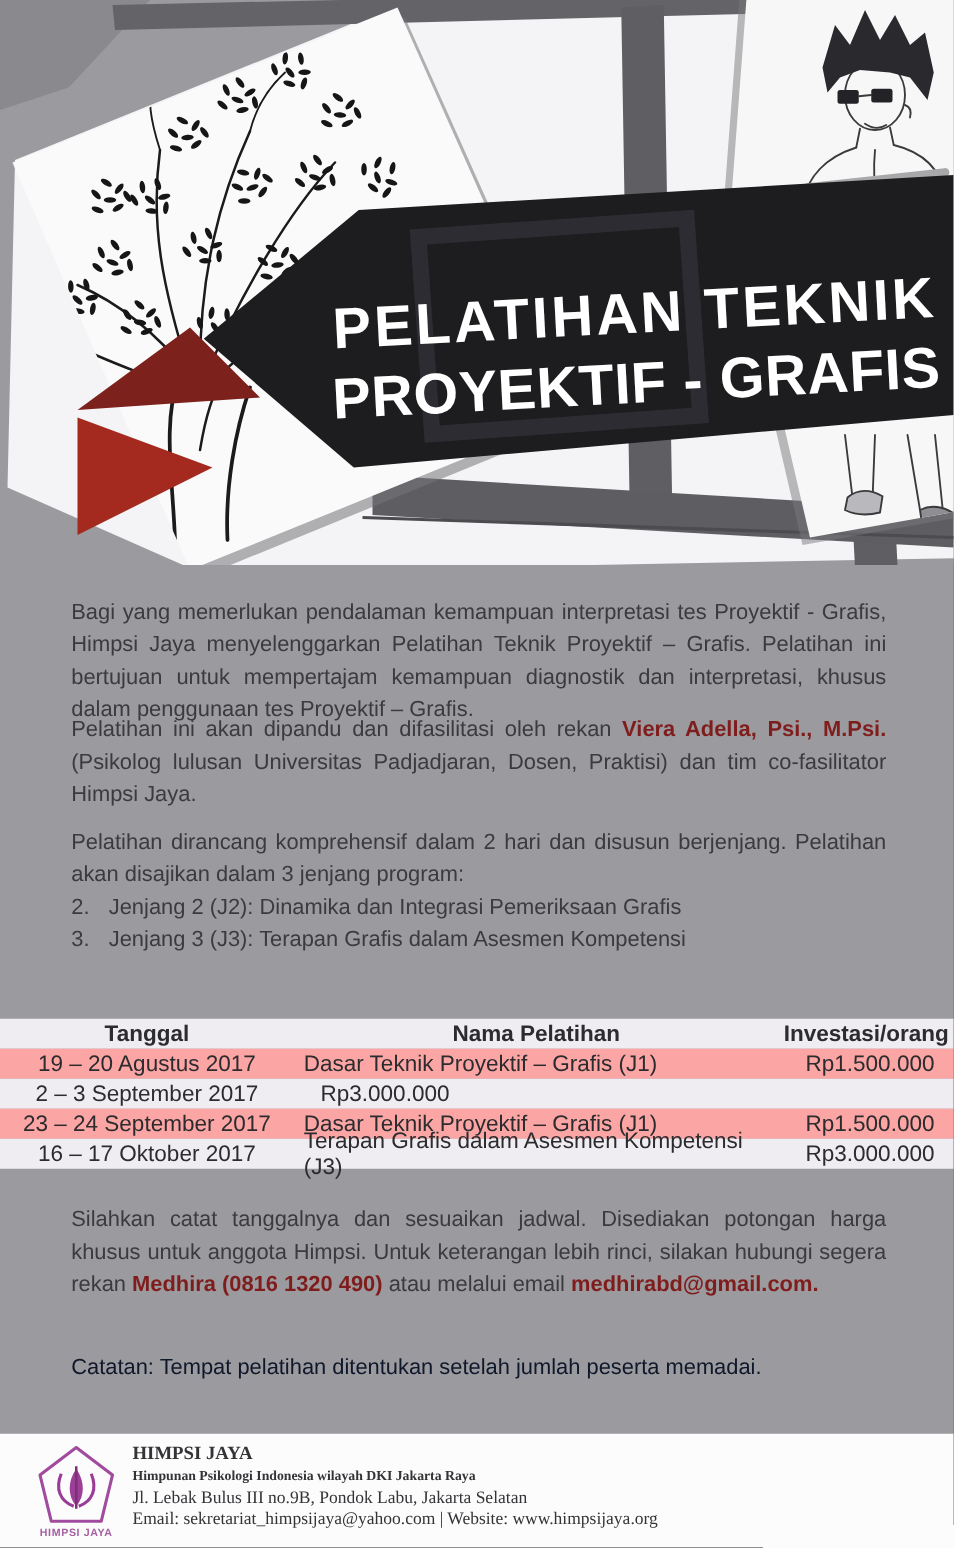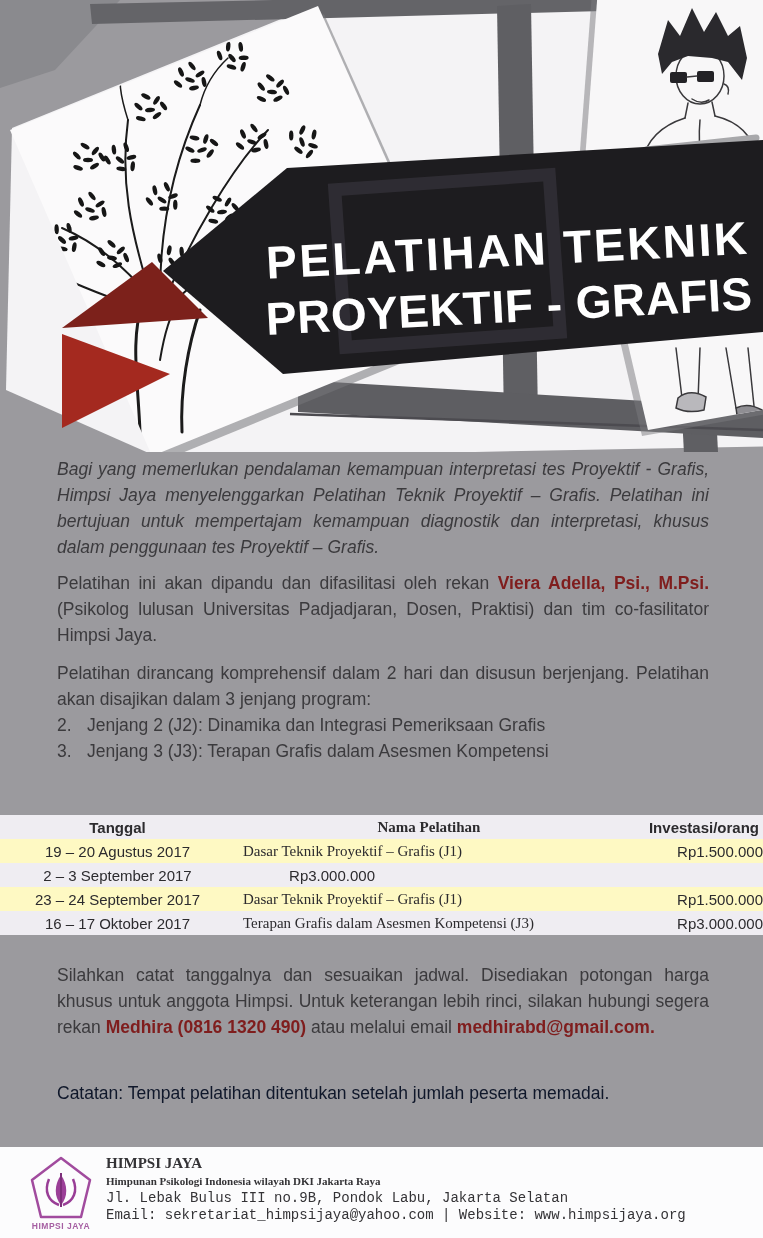--- a/index.html
+++ b/index.html
@@ -8,46 +8,46 @@
     background:#9b9a9e;overflow:hidden;
     font-family:"Liberation Sans",sans-serif;color:#3b3a3d;
   }
   
   .hero{position:absolute;top:0;left:0;width:763px;height:452px;}
   .hero svg{display:block;}
   .banner-text{font-family:"Liberation Sans",sans-serif;font-weight:bold;fill:#ffffff;}
   
   .para{position:absolute;left:57px;width:652px;font-size:17.5px;line-height:26px;text-align:justify;color:#3b3a3d;}
   .hl{color:#7f1d1d;font-weight:bold;}
-  .p1{top:456px;font-style:italic;}
+  .p1{top:476px;}
   .p2{top:570px;}
   .p3{top:660px;}
   .jenjang-list{margin:0;padding:0;list-style:none;text-align:left;}
   .jenjang-list li{line-height:26px;}
   .jenjang-list .num{display:inline-block;width:30px;}
   
-  .schedule{position:absolute;top:815px;left:0;width:763px;font-size:15px;color:#2c2b2e;}
+  .schedule{position:absolute;top:815px;left:0;width:763px;font-size:18px;color:#2c2b2e;}
   .srow{display:flex;align-items:center;height:24px;background:#efedf2;}
-  .srow.yellow{background:#fef9c3;}
+  .srow.yellow{background:#fca5a5;}
   .srow.head{font-weight:bold;}
   .c-date{width:235px;text-align:center;}
-  .c-name{width:388px;padding-left:8px;box-sizing:border-box;text-align:left;font-family:Liberation Serif, serif;}
+  .c-name{width:388px;padding-left:8px;box-sizing:border-box;text-align:left;}
   .c-name.center{text-align:center;padding-left:0;}
-  .c-price{width:140px;padding-left:6px;box-sizing:border-box;text-align:right;}
+  .c-price{width:140px;padding-left:6px;box-sizing:border-box;text-align:center;}
   .c-price.right{text-align:right;padding-right:4px;padding-left:0;}
   
   .contact{top:962px;}
   .note{position:absolute;left:57px;top:1080px;width:652px;font-size:17.5px;line-height:26px;color:#0f172a;}
   
   .footer{position:absolute;top:1147px;left:0;width:763px;height:91px;background:#fcfcfd;}
   .logo{position:absolute;left:28px;top:8px;}
   .f-text{position:absolute;left:106px;top:7px;font-family:"Liberation Serif",serif;color:#343336;}
   .f-text .l1{font-size:15px;font-weight:bold;line-height:18px;}
   .f-text .l2{font-size:11px;font-weight:bold;line-height:18px;}
-  .f-text .l3,.f-text .l4,.f-text .l5{font-size:14px;line-height:17px;font-family:Liberation Mono, monospace;}
+  .f-text .l3,.f-text .l4,.f-text .l5{font-size:14px;line-height:17px;}
 </style>
 </head>
 <body>
 
 <div class="page">
 
   <div class="hero">
     <svg width="763" height="452" viewBox="0 0 763 452">
       <defs>
         <clipPath id="treeClip">

